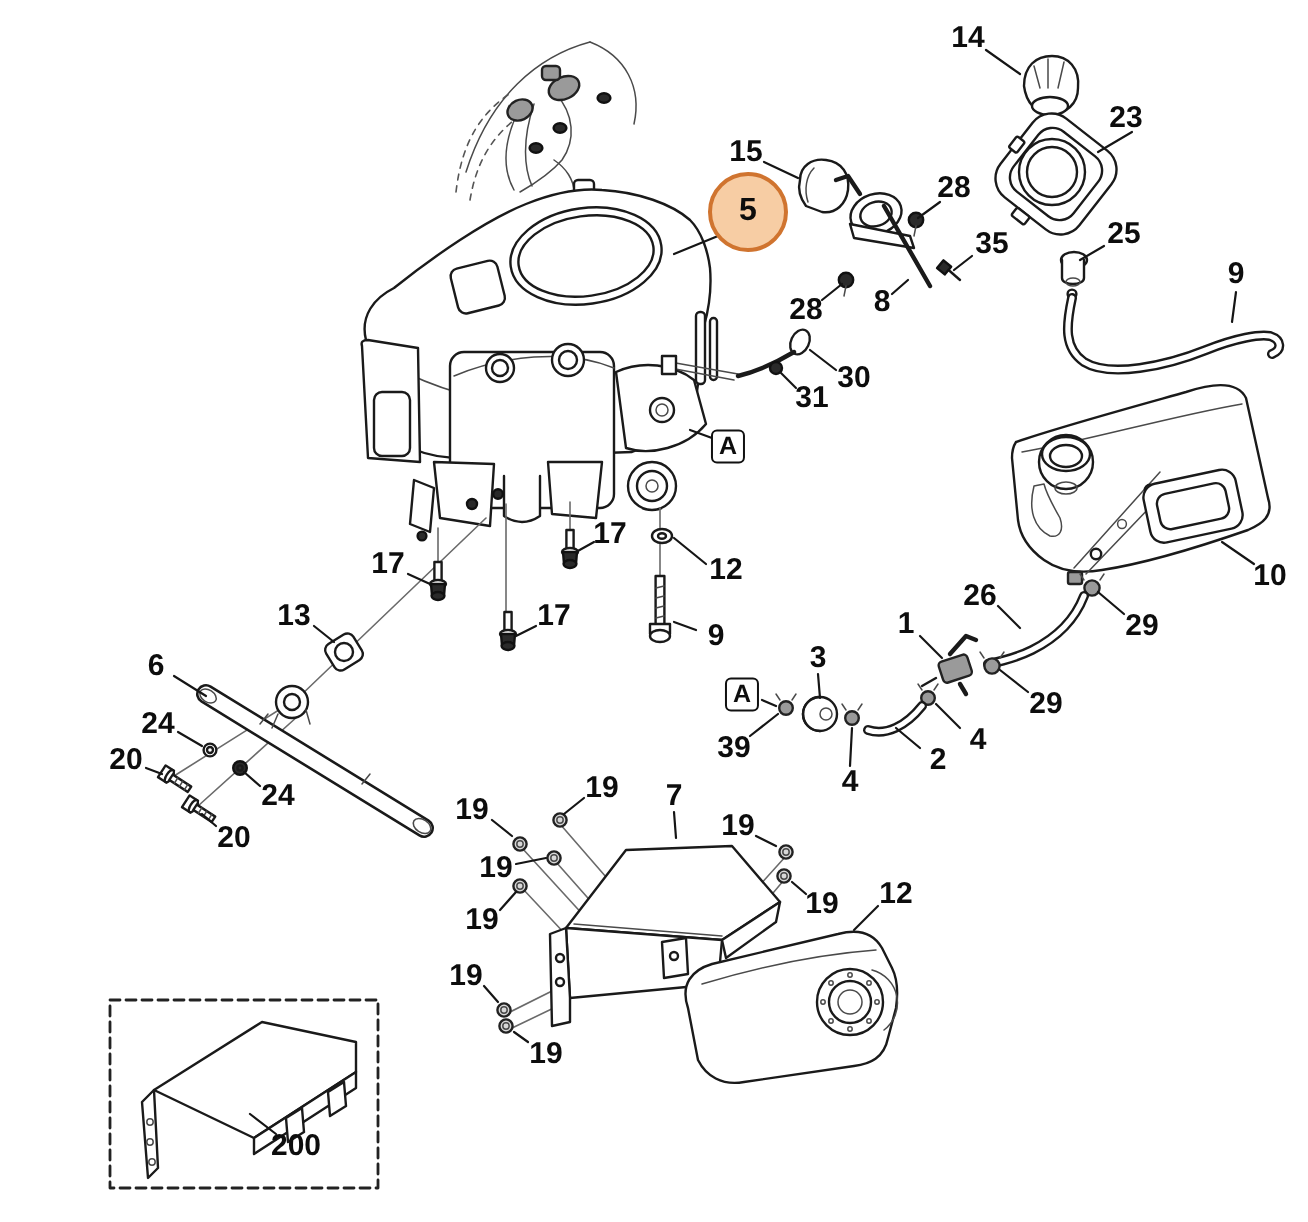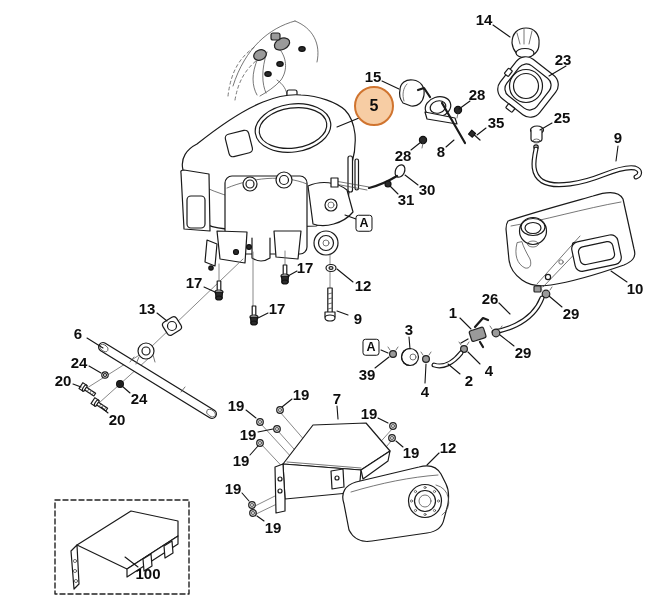--- a/index.html
+++ b/index.html
@@ -419,15 +419,15 @@
       <div class="callout plain" style="left: 270px; top: 394px;">19</div>
       <div class="callout plain" style="left: 205px; top: 405px;">19</div>
       <div class="callout plain" style="left: 338px; top: 413px;">19</div>
       <div class="callout plain" style="left: 86px; top: 419px;">20</div>
       <div class="callout plain" style="left: 217px; top: 434px;">19</div>
       <div class="callout plain" style="left: 417px; top: 447px;">12</div>
       <div class="callout plain" style="left: 380px; top: 452px;">19</div>
       <div class="callout plain" style="left: 210px; top: 460px;">19</div>
       <div class="callout plain" style="left: 202px; top: 488px;">19</div>
       <div class="callout plain" style="left: 242px; top: 527px;">19</div>
-      <div class="callout plain" style="left: 117px; top: 573px;">100</div>
+      <div class="callout plain" style="left: 117px; top: 573px;">200</div>
     </div>
 </div>
 
 </body></html>

